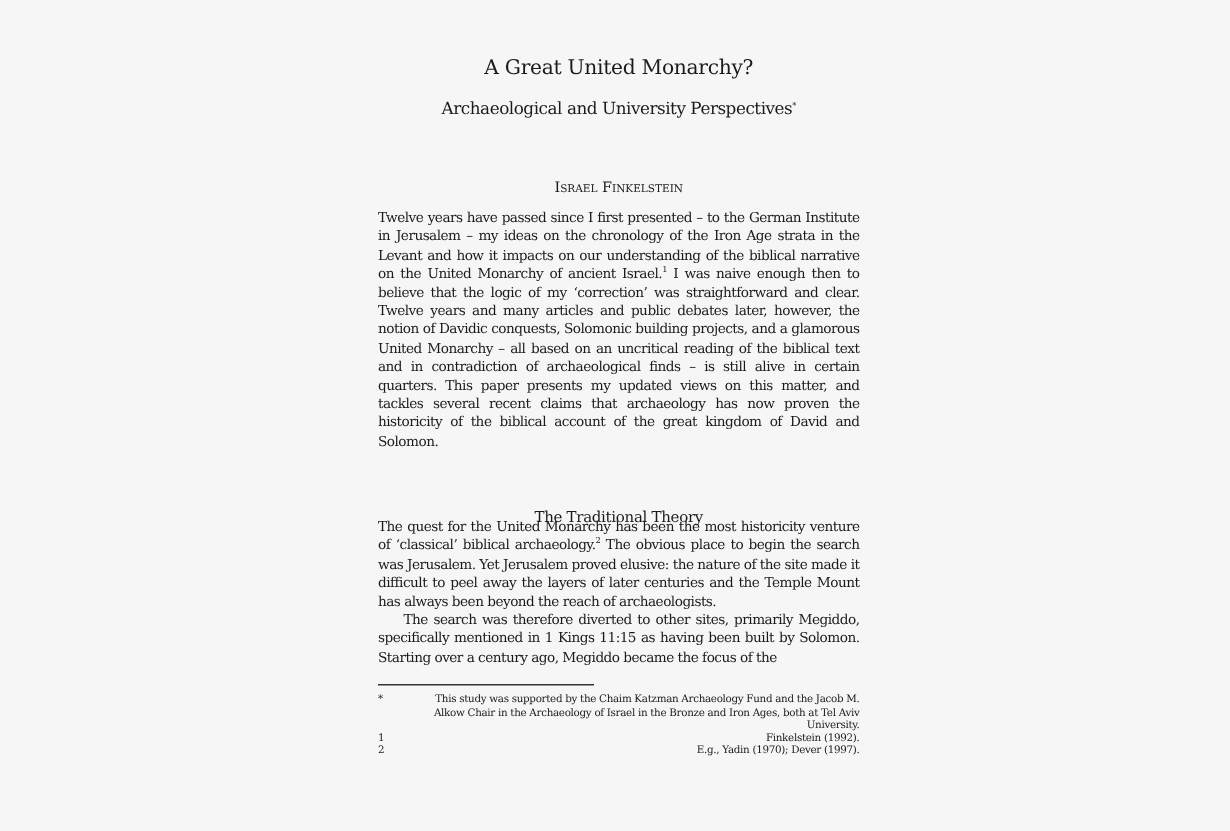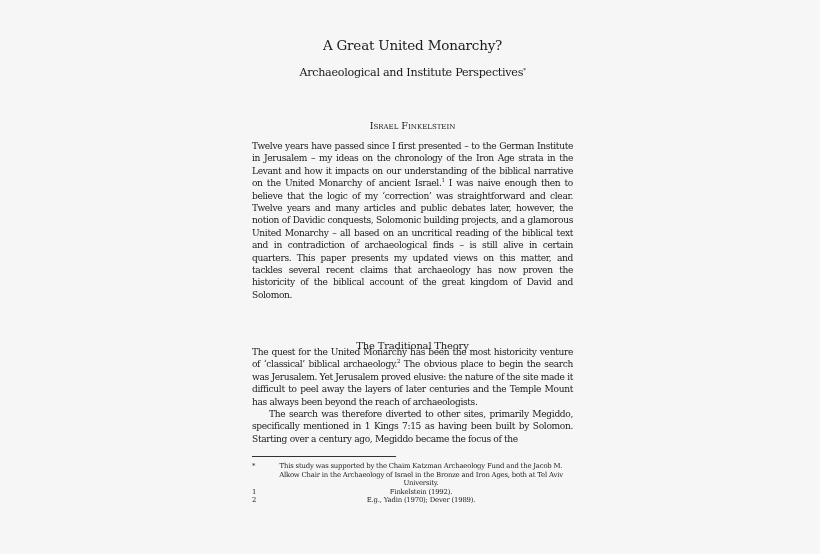--- a/index.html
+++ b/index.html
@@ -94,58 +94,58 @@
     letter-spacing: -0.2px;
   }
   .fn {
     display: flex;
     margin: 0;
   }
   .fn-mark {
     width: 17px;
     flex: 0 0 17px;
   }
-  .fn-text { flex: 1; text-align: center; }
+  .fn-text { flex: 1; text-align: right; }
 </style>
 </head>
 <body>
 
 <div class="page">
 
   <div class="title">
     <span>A Great United Monarchy?</span>
   </div>
 
   <div class="subtitle">
-    <span>Archaeological and Institute Perspectives</span><sup>*</sup>
+    <span>Archaeological and University Perspectives</span><sup>*</sup>
   </div>
 
   <div class="author">Israel Finkelstein</div>
 
   <div class="para abstract">
     <p><span>Twelve years have passed since I first presented – to the German Institute in Jerusalem – my ideas on the chronology of the Iron Age strata in the Levant and how it impacts on our understanding of the biblical narrative on the United Monarchy of ancient Israel.</span><sup>1</sup><span> I was naive enough then to believe that the logic of my ‘correction’ was straightforward and clear. Twelve years and many articles and public debates later, however, the notion of Davidic conquests, Solomonic building projects, and a glamorous United Monarchy – all based on an uncritical reading of the biblical text and in contradiction of archaeological finds – is still alive in certain quarters. This paper presents my updated views on this matter, and tackles several recent claims that archaeology has now proven the historicity of the biblical account of the great kingdom of David and Solomon.</span></p>
   </div>
 
   <div class="section-heading">The Traditional Theory</div>
 
   <div class="para body1">
     <p><span>The quest for the United Monarchy has been the most historicity venture of ‘classical’ biblical archaeology.</span><sup>2</sup><span> The obvious place to begin the search was Jerusalem. Yet Jerusalem proved elusive: the nature of the site made it difficult to peel away the layers of later centuries and the Temple Mount has always been beyond the reach of archaeologists.</span></p>
-    <p class="indent">The search was therefore diverted to other sites, primarily Megiddo, specifically mentioned in 1 Kings 7:15 as having been built by Solomon. Starting over a century ago, Megiddo became the focus of the</p>
+    <p class="indent">The search was therefore diverted to other sites, primarily Megiddo, specifically mentioned in 1 Kings 11:15 as having been built by Solomon. Starting over a century ago, Megiddo became the focus of the</p>
   </div>
 
   <div class="fn-rule"></div>
 
   <div class="footnotes">
     <div class="fn">
       <span class="fn-mark">*</span>
       <span class="fn-text">This study was supported by the Chaim Katzman Archaeology Fund and the Jacob M. Alkow Chair in the Archaeology of Israel in the Bronze and Iron Ages, both at Tel Aviv University.</span>
     </div>
     <div class="fn">
       <span class="fn-mark">1</span>
       <span class="fn-text">Finkelstein (1992).</span>
     </div>
     <div class="fn">
       <span class="fn-mark">2</span>
-      <span class="fn-text">E.g., Yadin (1970); Dever (1989).</span>
+      <span class="fn-text">E.g., Yadin (1970); Dever (1997).</span>
     </div>
   </div>
 
 </div>
 
 </body></html>

